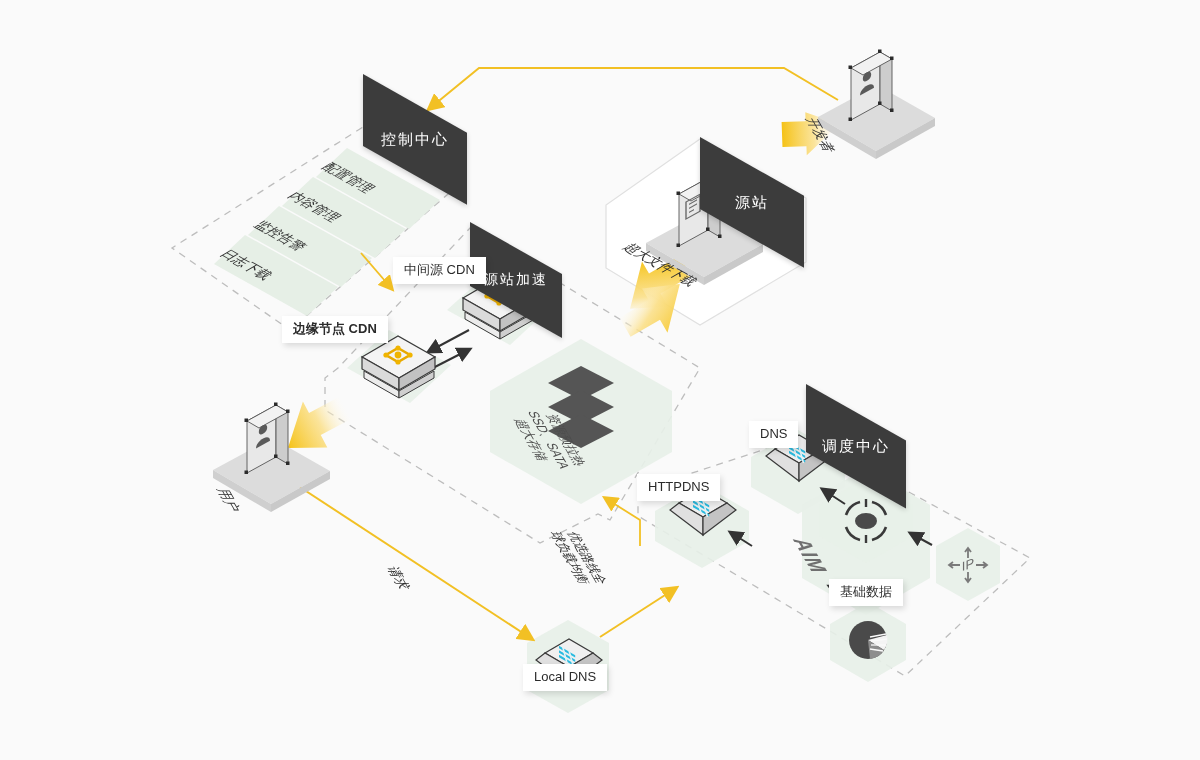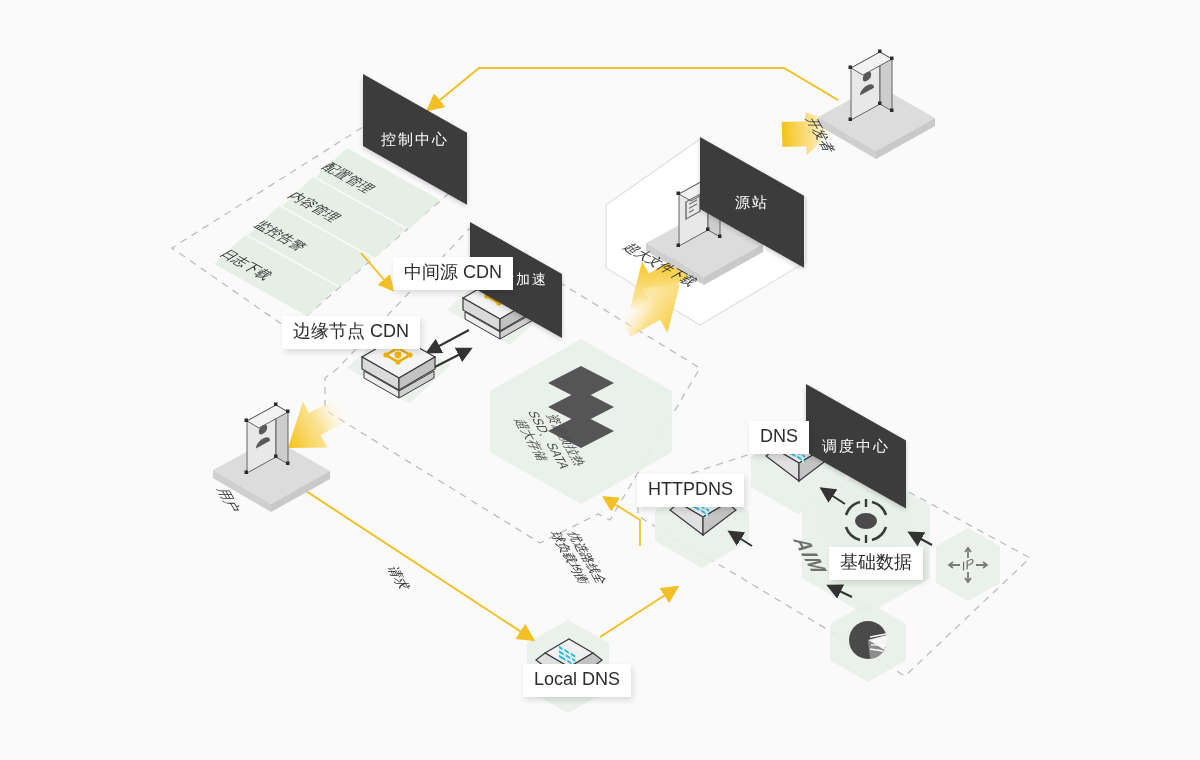--- a/index.html
+++ b/index.html
@@ -24,21 +24,21 @@
     white-space:nowrap;
     box-shadow:0 2px 5px rgba(0,0,0,.18);
   }
   .banner span{display:block;}
 
   
   .chip{
     position:absolute;
     background:#ffffff;
     color:#2b2b2b;
-    font-size:18px;
+    font-size:13px;
     padding:6px 11px 7px 11px;
     white-space:nowrap;
     box-shadow:2px 3px 6px rgba(0,0,0,.13);
     line-height:1.1;
   }
 
   
   .isotext{
     position:absolute;
     color:#2f2f2f;
@@ -365,29 +365,29 @@
     <span style="transform:skewY(-29.5deg);">调度中心</span>
   </div>
 
   <div class="isotext mid" style="left:348px;top:178px;transform:translate(-50%,-50%) rotate(29.5deg) skewX(-30deg);">配置管理</div>
   <div class="isotext mid" style="left:314px;top:207px;transform:translate(-50%,-50%) rotate(29.5deg) skewX(-30deg);">内容管理</div>
   <div class="isotext mid" style="left:280px;top:236px;transform:translate(-50%,-50%) rotate(29.5deg) skewX(-30deg);">监控告警</div>
   <div class="isotext mid" style="left:246px;top:265px;transform:translate(-50%,-50%) rotate(29.5deg) skewX(-30deg);">日志下载</div>
 
   <div class="chip" style="left:393px;top:257px;">中间源 CDN</div>
 
-  <div class="chip" style="left:282px;top:316px;">边缘节点 CDN</div>
+  <div class="chip" style="left:282px;top:316px;font-weight:bold;">边缘节点 CDN</div>
 
   <div class="chip" style="left:749px;top:421px;text-align:right;">DNS</div>
 
   <div class="chip" style="left:637px;top:474px;">HTTPDNS</div>
 
   <div class="chip" style="left:523px;top:657px;margin-top:7px;">Local DNS</div>
 
-  <div class="chip" style="left:829px;top:547px;text-align:center;">基础数据</div>
+  <div class="chip" style="left:829px;top:579px;text-align:center;">基础数据</div>
 
   <div class="isotext mid" style="left:820px;top:135px;transform:translate(-50%,-50%) rotate(60deg) skewX(-30deg);">开发者</div>
 
   <div class="isotext mid" style="left:228px;top:500px;transform:translate(-50%,-50%) rotate(60deg) skewX(-30deg);">用户</div>
 
   <div class="isotext mid" style="left:660px;top:265px;transform:translate(-50%,-50%) rotate(29.5deg) skewX(-30deg);">超大文件下载</div>
 
   <div class="isotext mid" style="left:398px;top:578px;transform:translate(-50%,-50%) rotate(60deg) skewX(-30deg);">请求</div>
 
   <div class="isotext small" style="left:578px;top:558px;transform:translate(-50%,-50%) rotate(60deg) skewX(-30deg);">

